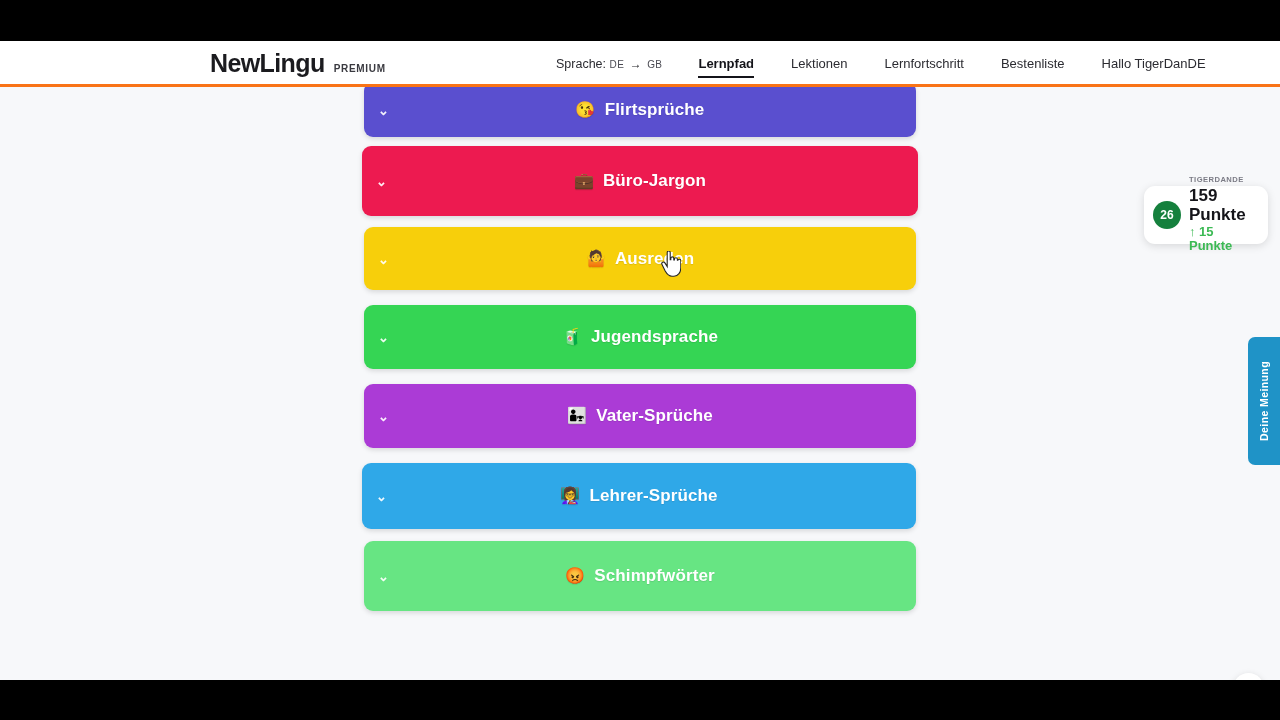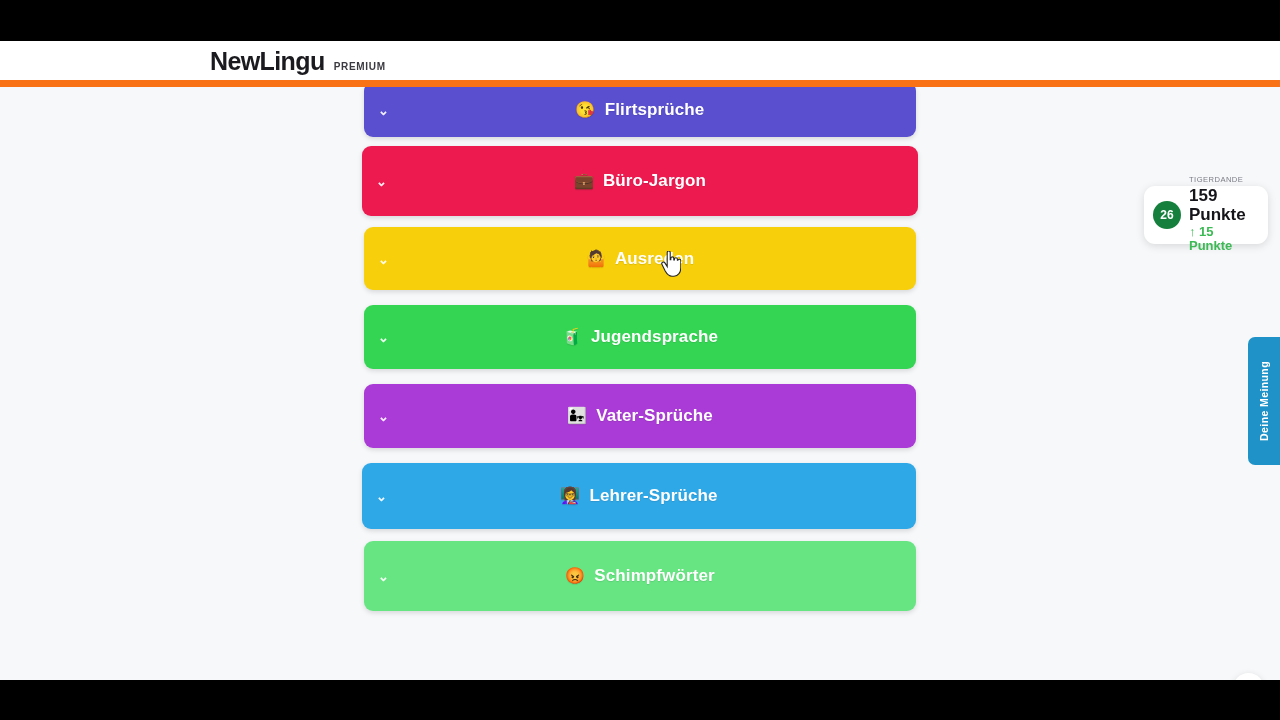--- a/index.html
+++ b/index.html
@@ -18,21 +18,21 @@
     overflow: hidden;
   }
 
   .bar-top { position:absolute; left:0; top:0; width:1280px; height:41px; background:#000; }
   .bar-bottom { position:absolute; left:0; top:680px; width:1280px; height:40px; background:#000; }
 
   
   .site-header {
     position: absolute; left:0; top:0; width:1280px; height:46px;
     background:#ffffff;
-    border-bottom:7px solid #f97316;
+    border-bottom:3px solid #f97316;
     display:flex; align-items:center;
     z-index: 40;
   }
   .logo-wrap { position:absolute; left:210px; top:50%; transform:translateY(-50%); display:flex; align-items:baseline; gap:9px; }
   .logo-text { font-size:25px; font-weight:700; color:#1b1b1f; letter-spacing:-0.6px; }
   .logo-badge { font-size:10px; font-weight:700; color:#3a3a40; letter-spacing:0.7px; }
 
   .nav { position:absolute; left:556px; top:0; height:46px; display:flex; align-items:center; gap:0; }
   .nav-lang { font-size:12.5px; color:#2b2b31; margin-right:36px; white-space:nowrap; }
   .nav-lang .code { font-size:10px; color:#4a4a52; letter-spacing:0.4px; }
@@ -79,21 +79,21 @@
     z-index:30;
   }
   .points-circle {
     width:28px; height:28px; border-radius:50%;
     background:#15803d; color:#ffffff;
     font-size:12px; font-weight:700;
     display:flex; align-items:center; justify-content:center;
     flex:0 0 auto; margin-right:8px;
   }
   .points-info { display:flex; flex-direction:column; line-height:1.12; }
-  .points-user { font-size:7.6px; color:#7b7b85; letter-spacing:0.45px; font-weight:400; }
+  .points-user { font-size:7.6px; color:#7b7b85; letter-spacing:0.45px; font-weight:700; }
   .points-main { font-size:17px; font-weight:700; color:#15151a; margin-top:1px; }
   .points-delta { font-size:13px; color:#3cba54; font-weight:600; margin-top:1px; }
 
   
   .feedback-tab {
     position:absolute; left:1248px; top:296px;
     width:32px; height:128px;
     background:#1f93c7; border-radius:7px 0 0 7px;
     display:flex; align-items:center; justify-content:center;
     z-index:30; cursor:pointer;
@@ -122,20 +122,33 @@
 <div class="bar-bottom"></div>
 
 <div class="viewport">
 
   <div class="site-header">
     <div class="logo-wrap">
       <span class="logo-text">NewLingu</span>
       <span class="logo-badge">PREMIUM</span>
     </div>
 
+    <div class="nav">
+      <div class="nav-lang">
+        <span>Sprache:</span>
+        <span class="code">DE</span>
+        <span class="arrow">→</span>
+        <span class="code">GB</span>
+      </div>
+      <div class="nav-item active">Lernpfad</div>
+      <div class="nav-item">Lektionen</div>
+      <div class="nav-item">Lernfortschritt</div>
+      <div class="nav-item">Bestenliste</div>
+      <div class="nav-item">Hallo TigerDanDE</div>
+    </div>
   </div>
 
   <div class="cards" id="cards-container">
       <div class="card" style="top: 41px; left: 364px; width: 552px; height: 55px; background: rgb(90, 79, 207);">
         <div class="chev">⌄</div>
         <div class="title">
           <span class="emoji">😘</span>
           <span>Flirtsprüche</span>
         </div>
       </div>

